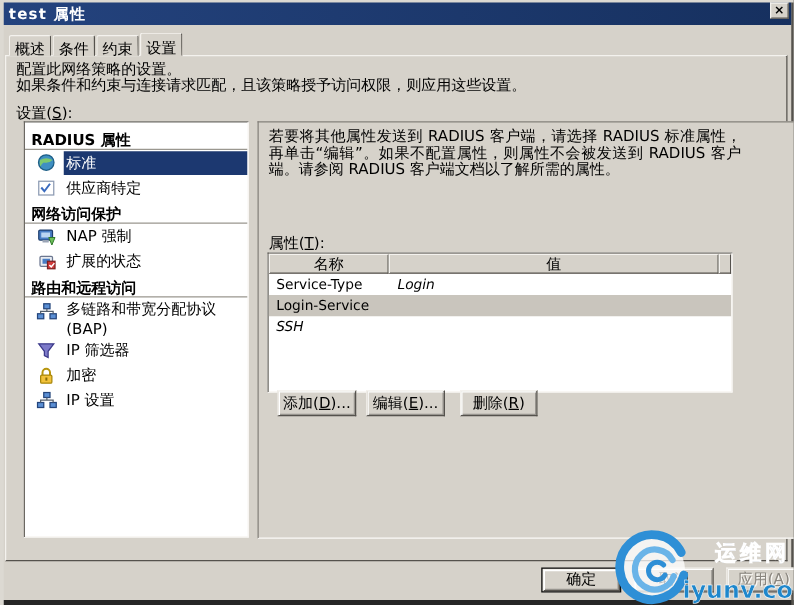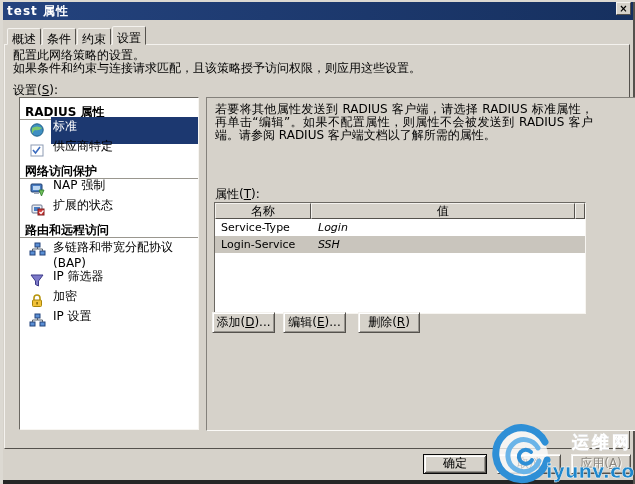--- a/index.html
+++ b/index.html
@@ -26,21 +26,21 @@
     border:1px solid;border-color:#f4f2ee #55524d #55524d #f4f2ee;z-index:2;}
   .desc{position:absolute;left:8px;top:4px;font-size:12px;line-height:13px;color:#000;width:600px;}
   .settings-label{position:absolute;left:8px;top:37px;font-size:12px;color:#000;}
   .u{text-decoration:underline;}
   
   .sidebar{position:absolute;left:14px;top:52px;width:180px;height:333px;background:#fff;
     border:1px solid;border-color:#6b6862 #f7f5f1 #f7f5f1 #6b6862;overflow:hidden;padding-top:3px;}
   .sb-header{font-size:12px;font-weight:bold;color:#000;padding:3px 4px 2px 5px;border-bottom:1px solid #9a978f;height:19px;}
   .sb-item{display:flex;align-items:center;height:20px;padding-left:9px;font-size:12px;color:#000;}
   .sb-item .ico{width:17px;height:15px;margin-right:5px;flex:0 0 17px;}
-  .sb-item .lbl{padding:1px 6px 9px 2px;white-space:nowrap;}
+  .sb-item .lbl{padding:1px 6px 1px 2px;white-space:nowrap;}
   .sb-item.selected .lbl{background:#1c3870;color:#fff;flex:1;}
   .sb-item.twoline{height:32px;align-items:flex-start;}
   .sb-item.twoline .ico{margin-top:4px;}
   .sb-sub{font-size:12px;margin-top:20px;}
   
   .rpanel{position:absolute;left:201px;top:52px;width:459px;height:334px;
     border:1px solid;border-color:#84817b #fbfaf7 #fbfaf7 #84817b;background:#d6d2ca;}
   .rpanel-text{position:absolute;left:8px;top:5px;width:378px;font-size:12px;line-height:13px;color:#000;text-align:justify;}
   .attr-label{position:absolute;left:8px;top:88px;font-size:12px;color:#000;}
   .listview{position:absolute;left:7px;top:104px;width:372px;height:112px;background:#fff;
@@ -48,24 +48,24 @@
   .lv-header{display:flex;height:16px;text-align:center;}
   .lv-hcell{background:#d6d2ca;border:1px solid;border-color:#f4f2ee #55524d #55524d #f4f2ee;
     font-size:12px;padding:0 4px;line-height:14px;color:#000;}
   .lv-hcell.c1{width:97px;}
   .lv-hcell.c2{width:267px;}
   .lv-hcell.cf{flex:1;}
   .lv-row{display:flex;height:17px;font-family:"DejaVu Sans Mono","Liberation Mono",monospace;
     font-size:11px;line-height:17px;color:#000;}
   .lv-row .cell1{width:97px;padding-left:6px;}
   .lv-row .cell2{flex:1;padding-left:6px;font-style:italic;}
-  .lv-row.selected{background:#c9c5bd;}
+  .lv-row.selected{background:#c9c5bd;flex-direction:column;}
   .btn{background:#d6d2ca;border:1px solid;border-color:#f4f2ee #55524d #55524d #f4f2ee;
     box-shadow:inset 1px 1px 0 #fff,inset -1px -1px 0 #97948e;
-    font-size:12px;color:#000;text-align:center;display:inline-block;cursor:default;}
+    font-size:12px;color:#000;text-align:center;display:inline-block;cursor:default;margin-left:10px;}
   .panel-btn{position:absolute;top:214px;height:21px;line-height:18px;}
   .btn-add{left:5px;width:63px;}
   .btn-edit{left:76px;width:63px;}
   .btn-del{left:151px;width:62px;}
   
   .footer-btn{position:absolute;top:454px;height:20px;line-height:16px;z-index:4;}
   .btn-ok{left:423px;width:64px;border:1px solid #0a0a0a;
     box-shadow:inset 1px 1px 0 #f4f2ee,inset -1px -1px 0 #55524d,inset 2px 2px 0 #fff,inset -2px -2px 0 #97948e;}
   .btn-cancel{left:497px;width:64px;}
   .btn-apply{left:571px;width:60px;color:#8a867f;text-shadow:1px 1px 0 #fbfaf7;}

